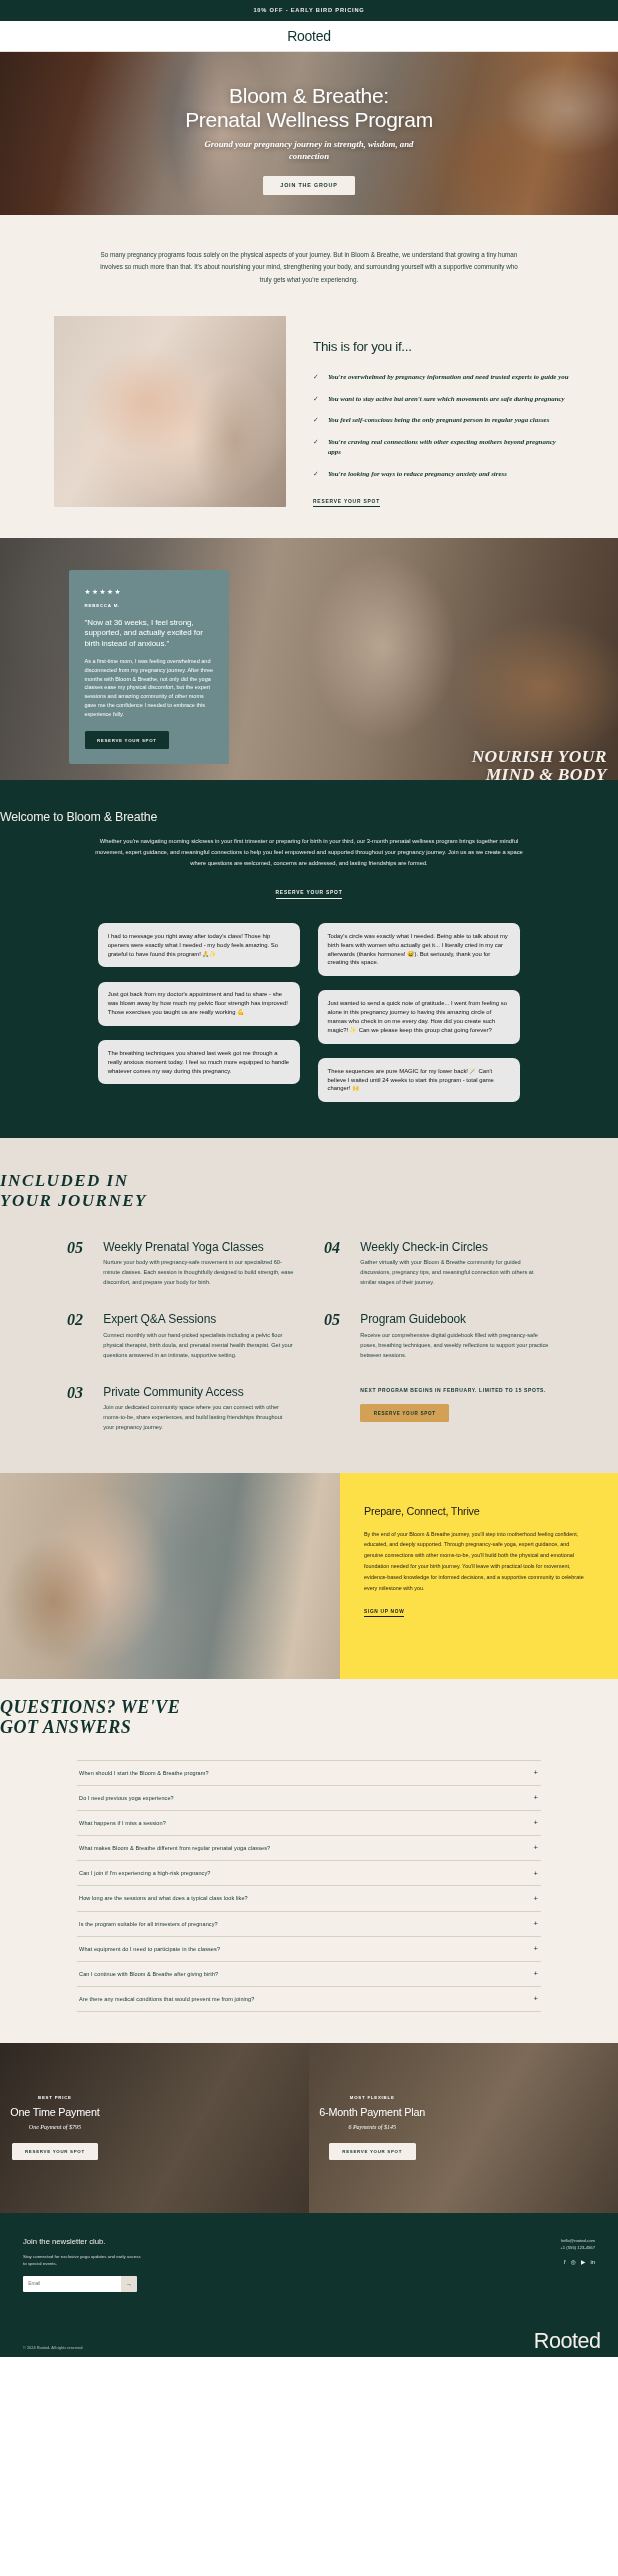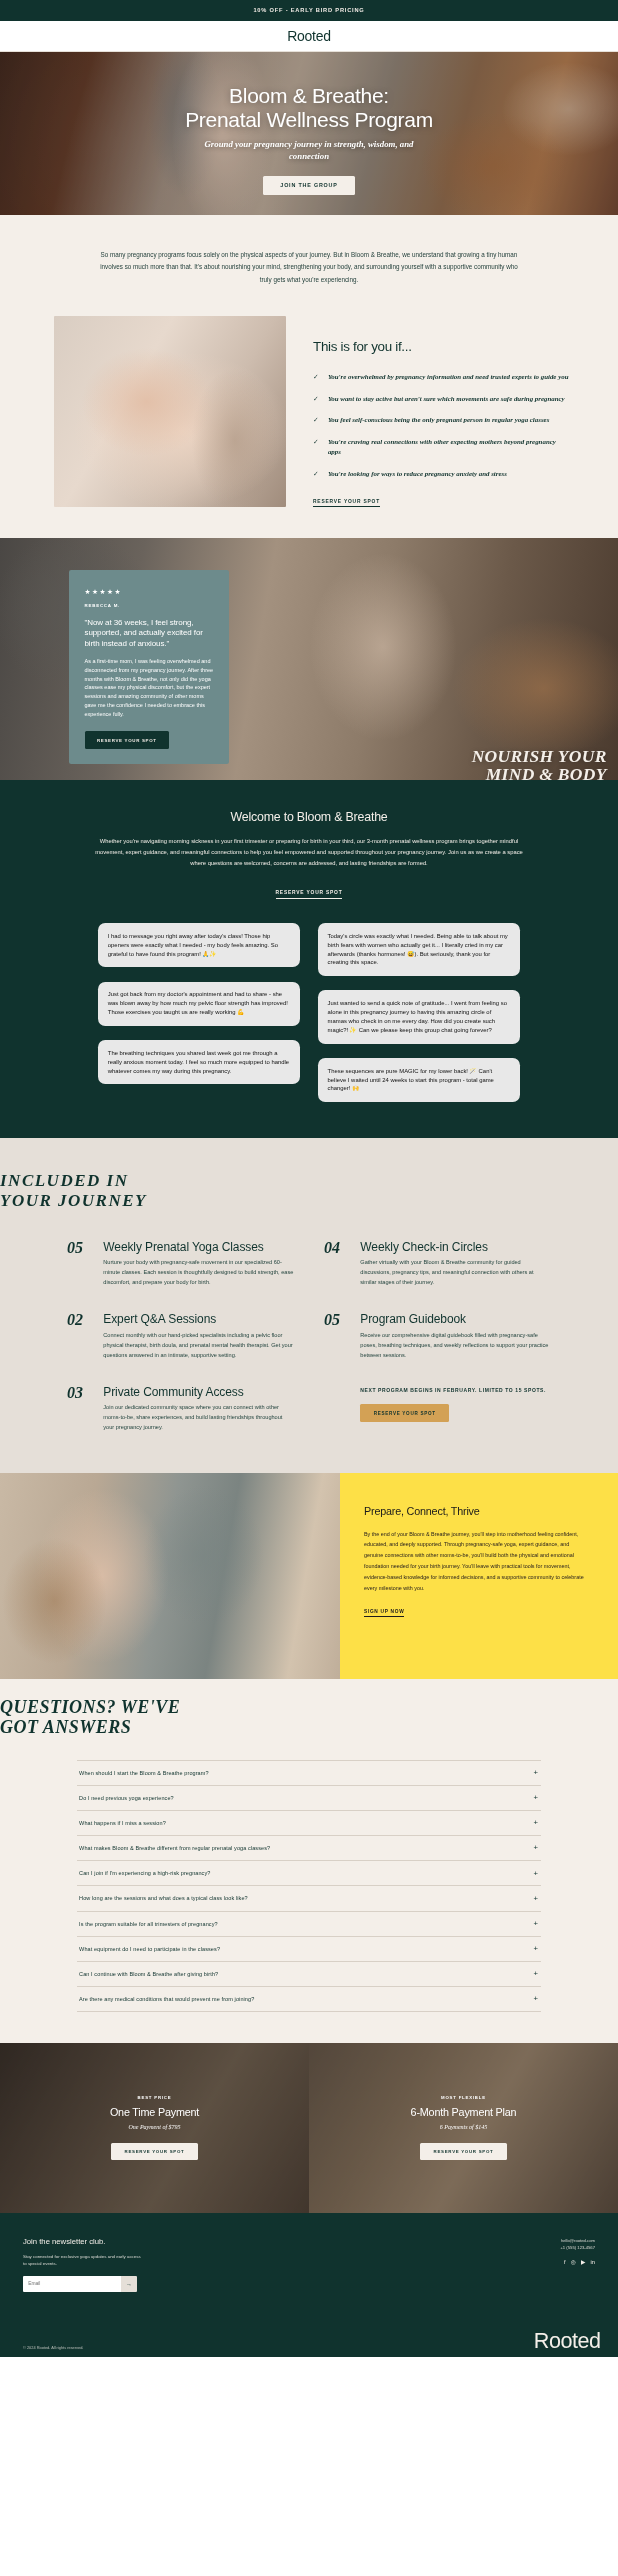--- a/index.html
+++ b/index.html
@@ -122,21 +122,21 @@
   }
   .nourish {
     position:absolute; right:11.3px; bottom:-3.1px; z-index:4; text-align:right;
     font-family:"Liberation Serif", serif; font-style:italic; font-weight:700;
     font-size:17.5px; line-height:1.05; color:#f4efe9; letter-spacing:0.3px;
     text-shadow:0 1px 5.2px rgba(0,0,0,.28);
   }
 
   
   .welcome { background:#10332e; color:#f4efe9; padding:30px 0 36px; }
-  .welcome h2 { text-align:center; font-size:12.4px; font-weight:400; letter-spacing:-0.2px; margin-bottom:11.3px; }
+  .welcome h2 { text-align:left; font-size:12.4px; font-weight:400; letter-spacing:-0.2px; margin-bottom:11.3px; }
   .welcome p { max-width:428px; margin:0 auto; text-align:center; font-size:5.8px; line-height:1.95; }
   .welcome .rs { display:block; text-align:center; margin-top:17.5px; }
   .welcome .rs a {
     font-size:4.9px; font-weight:700; letter-spacing:0.8px; color:#f4efe9;
     text-decoration:none; border-bottom:0.5px solid #f4efe9; padding-bottom:2.6px;
   }
   .chat-grid {
     display:grid; grid-template-columns:1fr 1fr; gap:0 17.5px;
     max-width:422px; margin:27px auto 0;
   }
@@ -204,21 +204,21 @@
     border-bottom:0.5px solid #d8d0c6; padding:8.2px 3.1px 8.2px 2.1px; cursor:pointer;
   }
   .faq-row:first-child { border-top:0.5px solid #d8d0c6; }
   .faq-q { font-size:5.5px; color:#10332e; letter-spacing:0.1px; }
   .faq-plus { font-size:7.7px; color:#10332e; line-height:1; }
 
   
   .pricing { display:flex; height:170px; }
   .price-card {
     flex:1; position:relative; overflow:hidden;
-    display:flex; flex-direction:column; align-items:center; justify-content:center; text-align:center;
+    display:flex; flex-direction:column; align-items:flex-start; justify-content:center; text-align:center;
     color:#fff; padding:10.3px;
   }
   .price-a { background:linear-gradient(120deg,#3d352d 0%, #6a5c4c 35%, #8b7a64 60%, #5c4e40 100%); }
   .price-b { background:linear-gradient(120deg,#7a6a58 0%, #a08a6e 30%, #c2a98a 55%, #6d5d4c 100%); }
   .price-card:before{ content:""; position:absolute; inset:0; background:rgba(28,22,18,.42); }
   .price-inner { position:relative; z-index:2; }
   .price-tag { font-size:4.3px; font-weight:700; letter-spacing:0.8px; margin-bottom:6.2px; }
   .price-title { font-size:10.8px; font-weight:400; margin-bottom:5.2px; letter-spacing:-0.2px; }
   .price-sub { font-family:"Liberation Serif", serif; font-style:italic; font-size:6px; margin-bottom:13.4px; }
   .btn-light {

